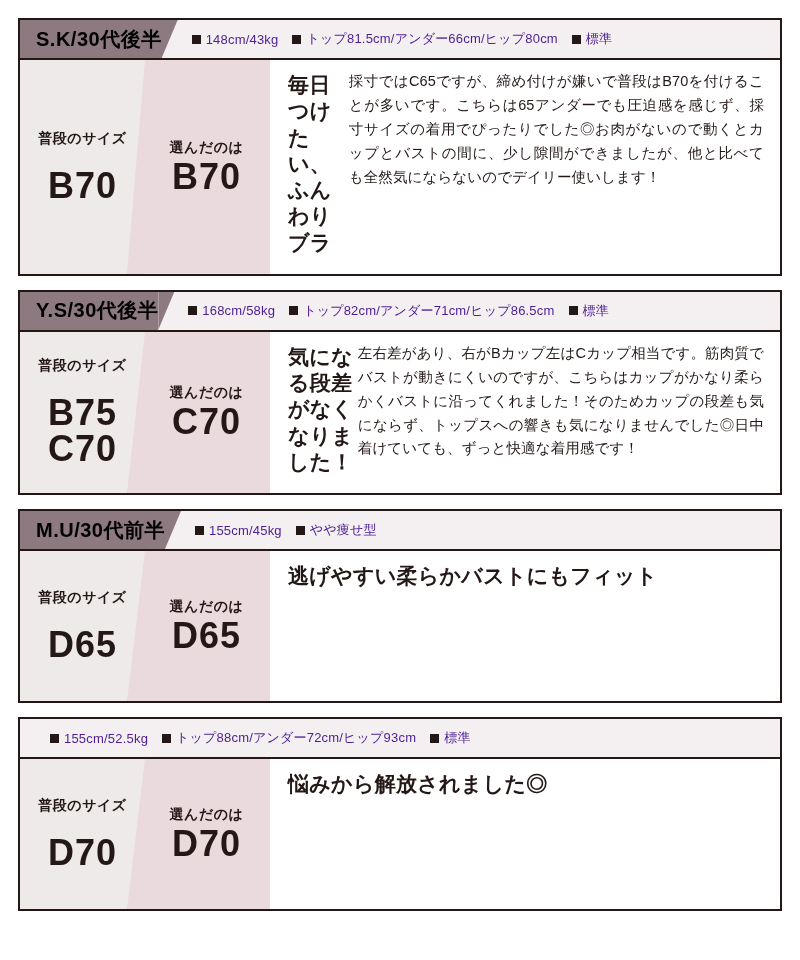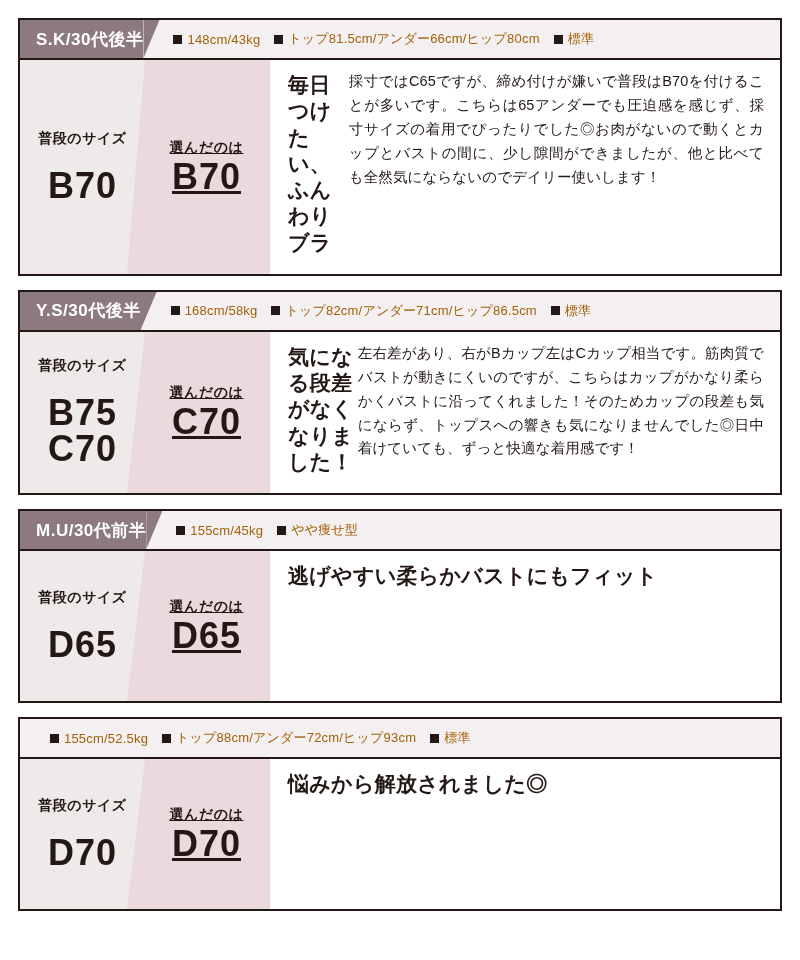--- a/index.html
+++ b/index.html
@@ -34,22 +34,22 @@
   
   .card-header {
     display: flex;
     align-items: stretch;
     height: 38px;
     border-bottom: 2px solid #231815;
     background: #f4eff0;
   }
   .header-name {
     background: #8d7a80;
-    color: #ffffff;
-    font-size: 17px;
+    color: #000000;
+    font-size: 20px;
     font-weight: bold;
     letter-spacing: 0.5px;
     display: flex;
     align-items: center;
     padding: 0 0 0 16px;
     white-space: nowrap;
     position: relative;
   }
   .header-name::after {
     content: "";
@@ -61,21 +61,21 @@
     background: #8d7a80;
     clip-path: polygon(0 0, 0 100%, 100% 0);
   }
   .header-specs {
     flex: 1;
     display: flex;
     align-items: center;
     gap: 14px;
     padding-left: 30px;
     font-size: 13px;
-    color: #a16207;
+    color: #4c1d95;
     white-space: nowrap;
   }
   .spec {
     display: flex;
     align-items: center;
     gap: 5px;
     letter-spacing: 0.2px;
   }
   .spec .sq {
     display: inline-block;
@@ -104,21 +104,20 @@
     background: #eeeaea;
     gap: 18px;
   }
   .size-chosen {
     background: #ead9dd;
     margin-left: -18px;
     width: 143px;
     flex: 0 0 143px;
     clip-path: polygon(18px 0, 100% 0, 100% 100%, 0 100%);
     padding-left: 20px;
-    text-decoration: underline;
   }
   .size-label {
     font-size: 14px;
     font-weight: bold;
     letter-spacing: 0.5px;
     margin-bottom: 2px;
     white-space: nowrap;
   }
   .size-value {
     font-size: 36px;

